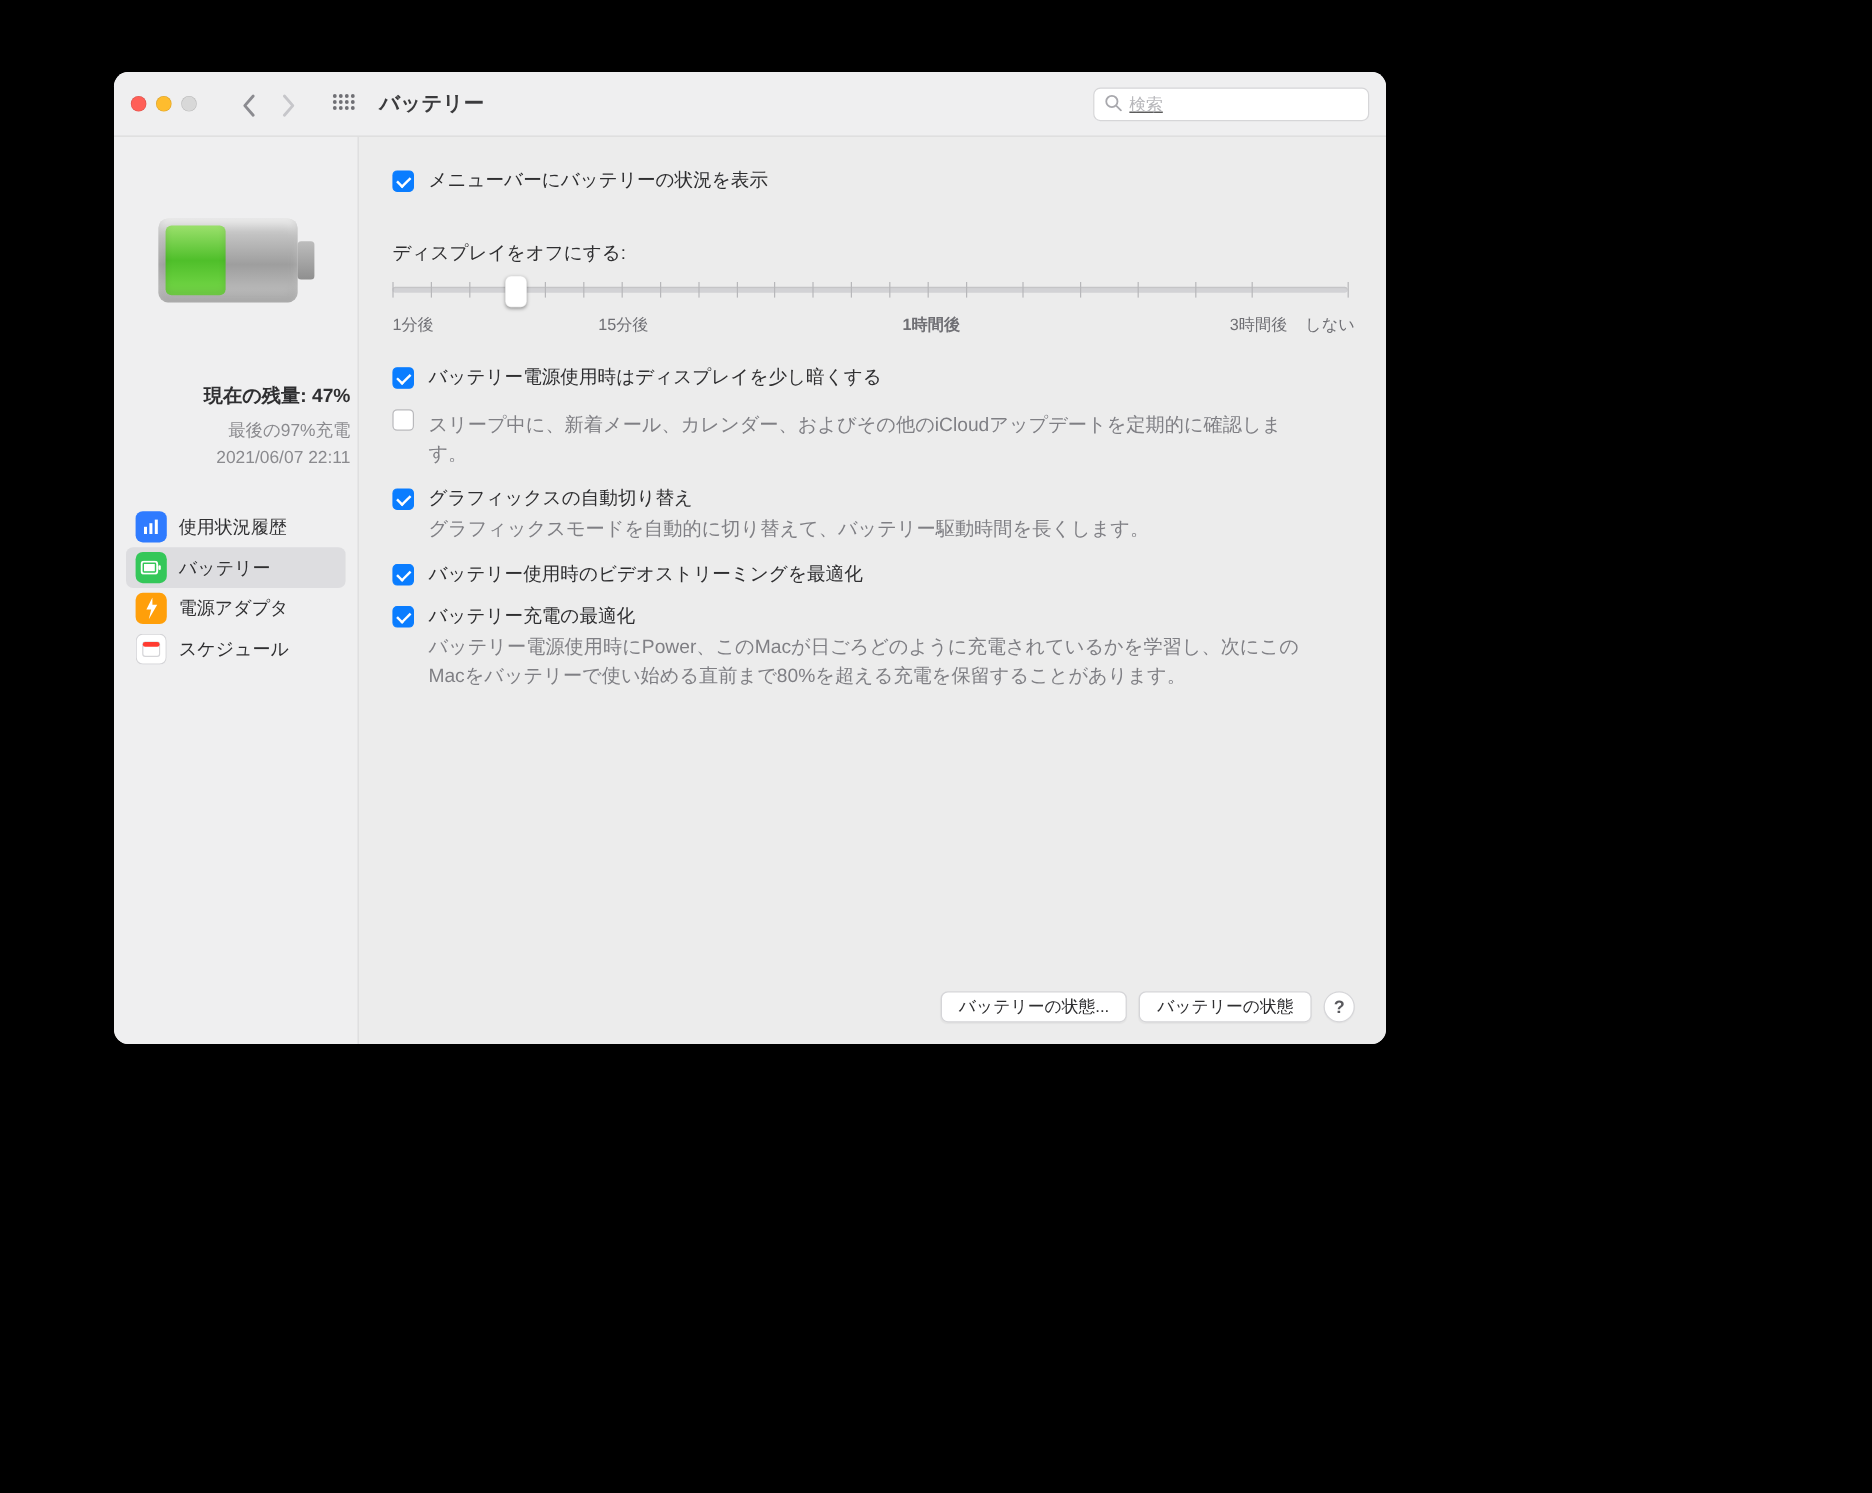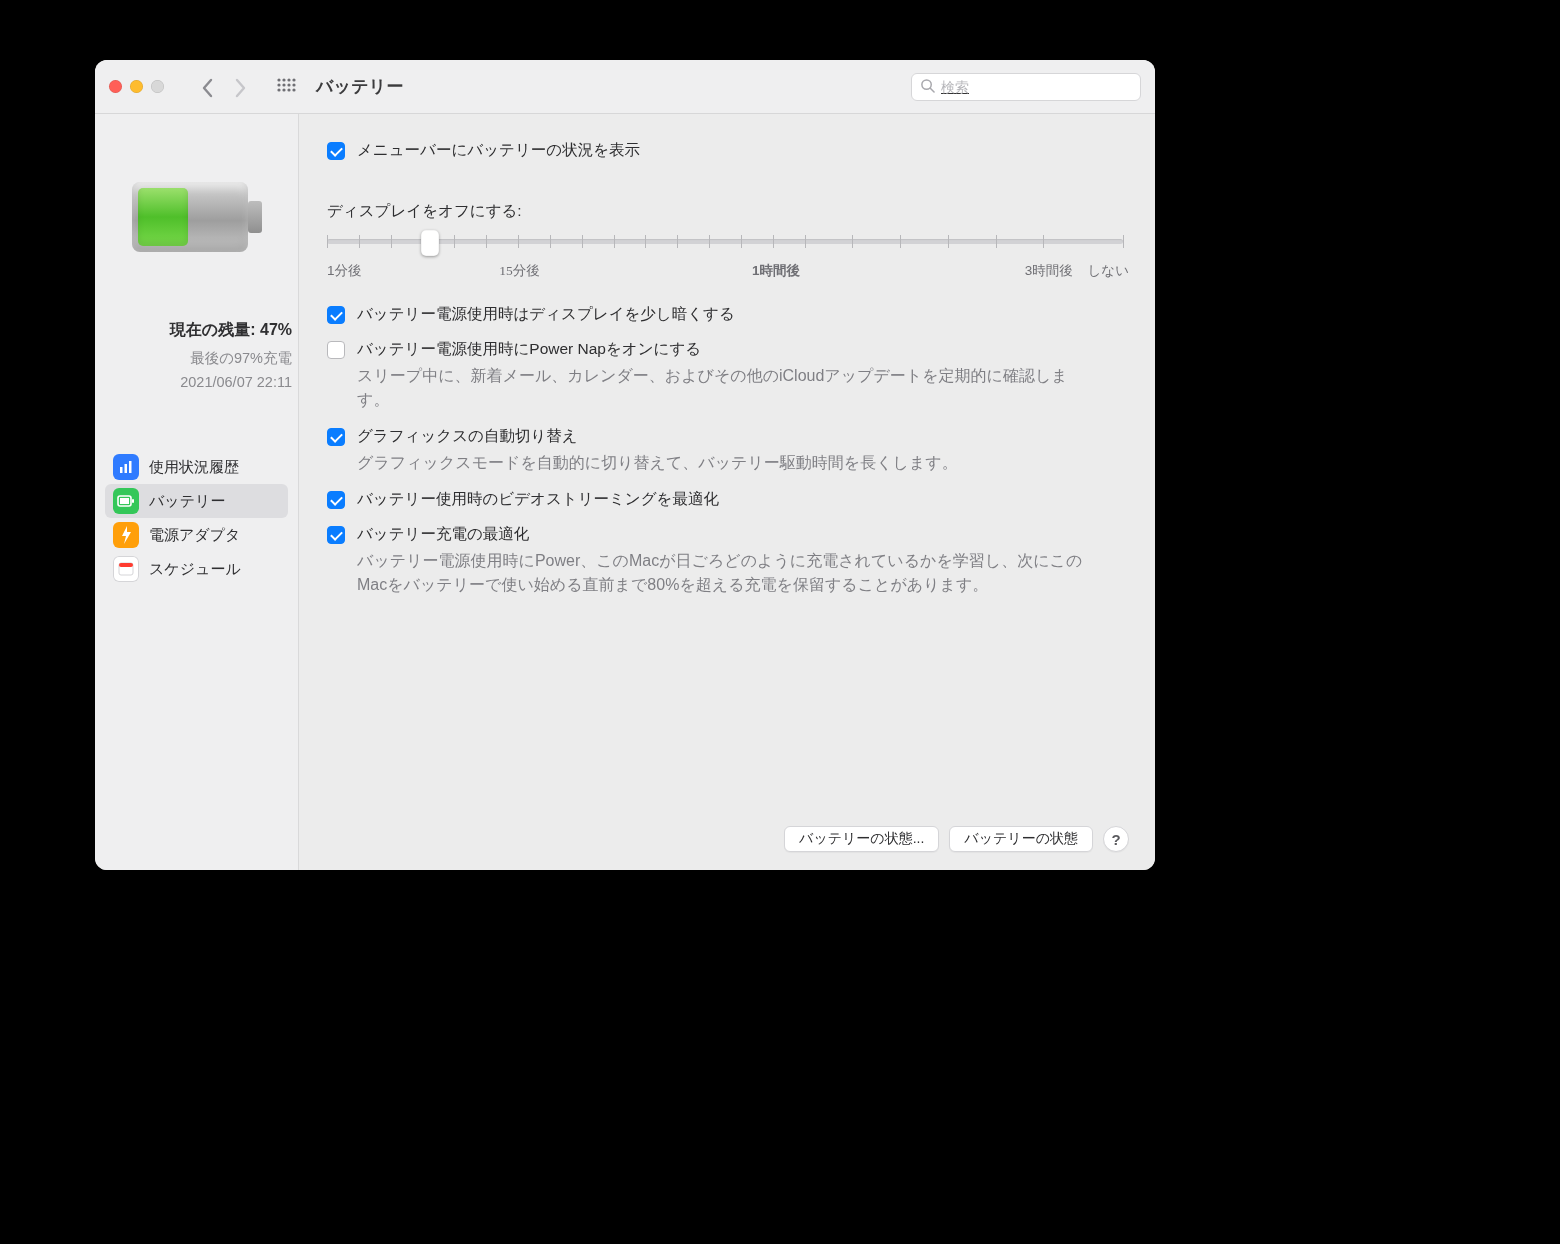--- a/index.html
+++ b/index.html
@@ -77,21 +77,21 @@
   .batt-icon .level {
     position:absolute; left:6px; top:6px; width:50px; height:58px;
     background:linear-gradient(#9be06c,#4fbf2a 50%,#78d94a);
     border-radius:5px;
     box-shadow: inset 0 -4px 6px rgba(0,0,0,.1);
   }
   .sb-status { text-align:right; margin-top:60px; padding: 0 6px; }
   .sb-status .line1 { font-size:16px; font-weight:600; color:#2f2f31; }
   .sb-status .line2 { font-size:14.5px; color:#8a8a8e; margin-top:8px; }
   .sb-status .line3 { font-size:14.5px; color:#8a8a8e; margin-top:6px; }
-  .sb-nav { margin-top:60px; padding: 0 10px; }
+  .sb-nav { margin-top:32px; padding: 0 10px; }
   .sb-item {
     display:flex; align-items:center; gap:10px;
     height:34px; padding:0 8px;
     border-radius:6px;
     font-size:15px; color:#2f2f31;
   }
   .sb-item.selected { background:#dddde0; }
   .sb-badge { width:26px; height:26px; border-radius:6px; display:flex; align-items:center; justify-content:center; font-size:14px; }
   .sb-badge svg { display:block; }
   .main {
@@ -283,37 +283,36 @@
           <div class="tick" style="left: 52%;"></div>
           <div class="tick" style="left: 60%;"></div>
           <div class="tick" style="left: 66%;"></div>
           <div class="tick" style="left: 72%;"></div>
           <div class="tick" style="left: 78%;"></div>
           <div class="tick" style="left: 84%;"></div>
           <div class="knob" style="left: 13%;"></div>
         </div>
       <div class="slider-labels" id="slider-labels">
           <span style="left: 0%; transform: translateX(0px);">1分後</span>
-          <span style="left: 24%; font-family: Liberation Serif, serif;">15分後</span>
+          <span style="left: 24%;">15分後</span>
           <span style="left: 56%; font-weight: bold;">1時間後</span>
           <span style="left: 90%;">3時間後</span>
           <span style="left: 100%; transform: translateX(-100%);">しない</span>
         </div>
 
       <div id="opts">
           <div class="check-row">
             <div class="check on"></div>
             <div>
               <div class="check-label">バッテリー電源使用時はディスプレイを少し暗くする</div>
             </div>
           </div>
           <div class="check-row">
             <div class="check"></div>
             <div>
-              <div class="check-label">バッテリー電源使用時にPower Napをオンにする</div>
               <div class="check-sub">スリープ中に、新着メール、カレンダー、およびその他のiCloudアップデートを定期的に確認します。</div>
             </div>
           </div>
           <div class="check-row">
             <div class="check on"></div>
             <div>
               <div class="check-label">グラフィックスの自動切り替え</div>
               <div class="check-sub">グラフィックスモードを自動的に切り替えて、バッテリー駆動時間を長くします。</div>
             </div>
           </div>

